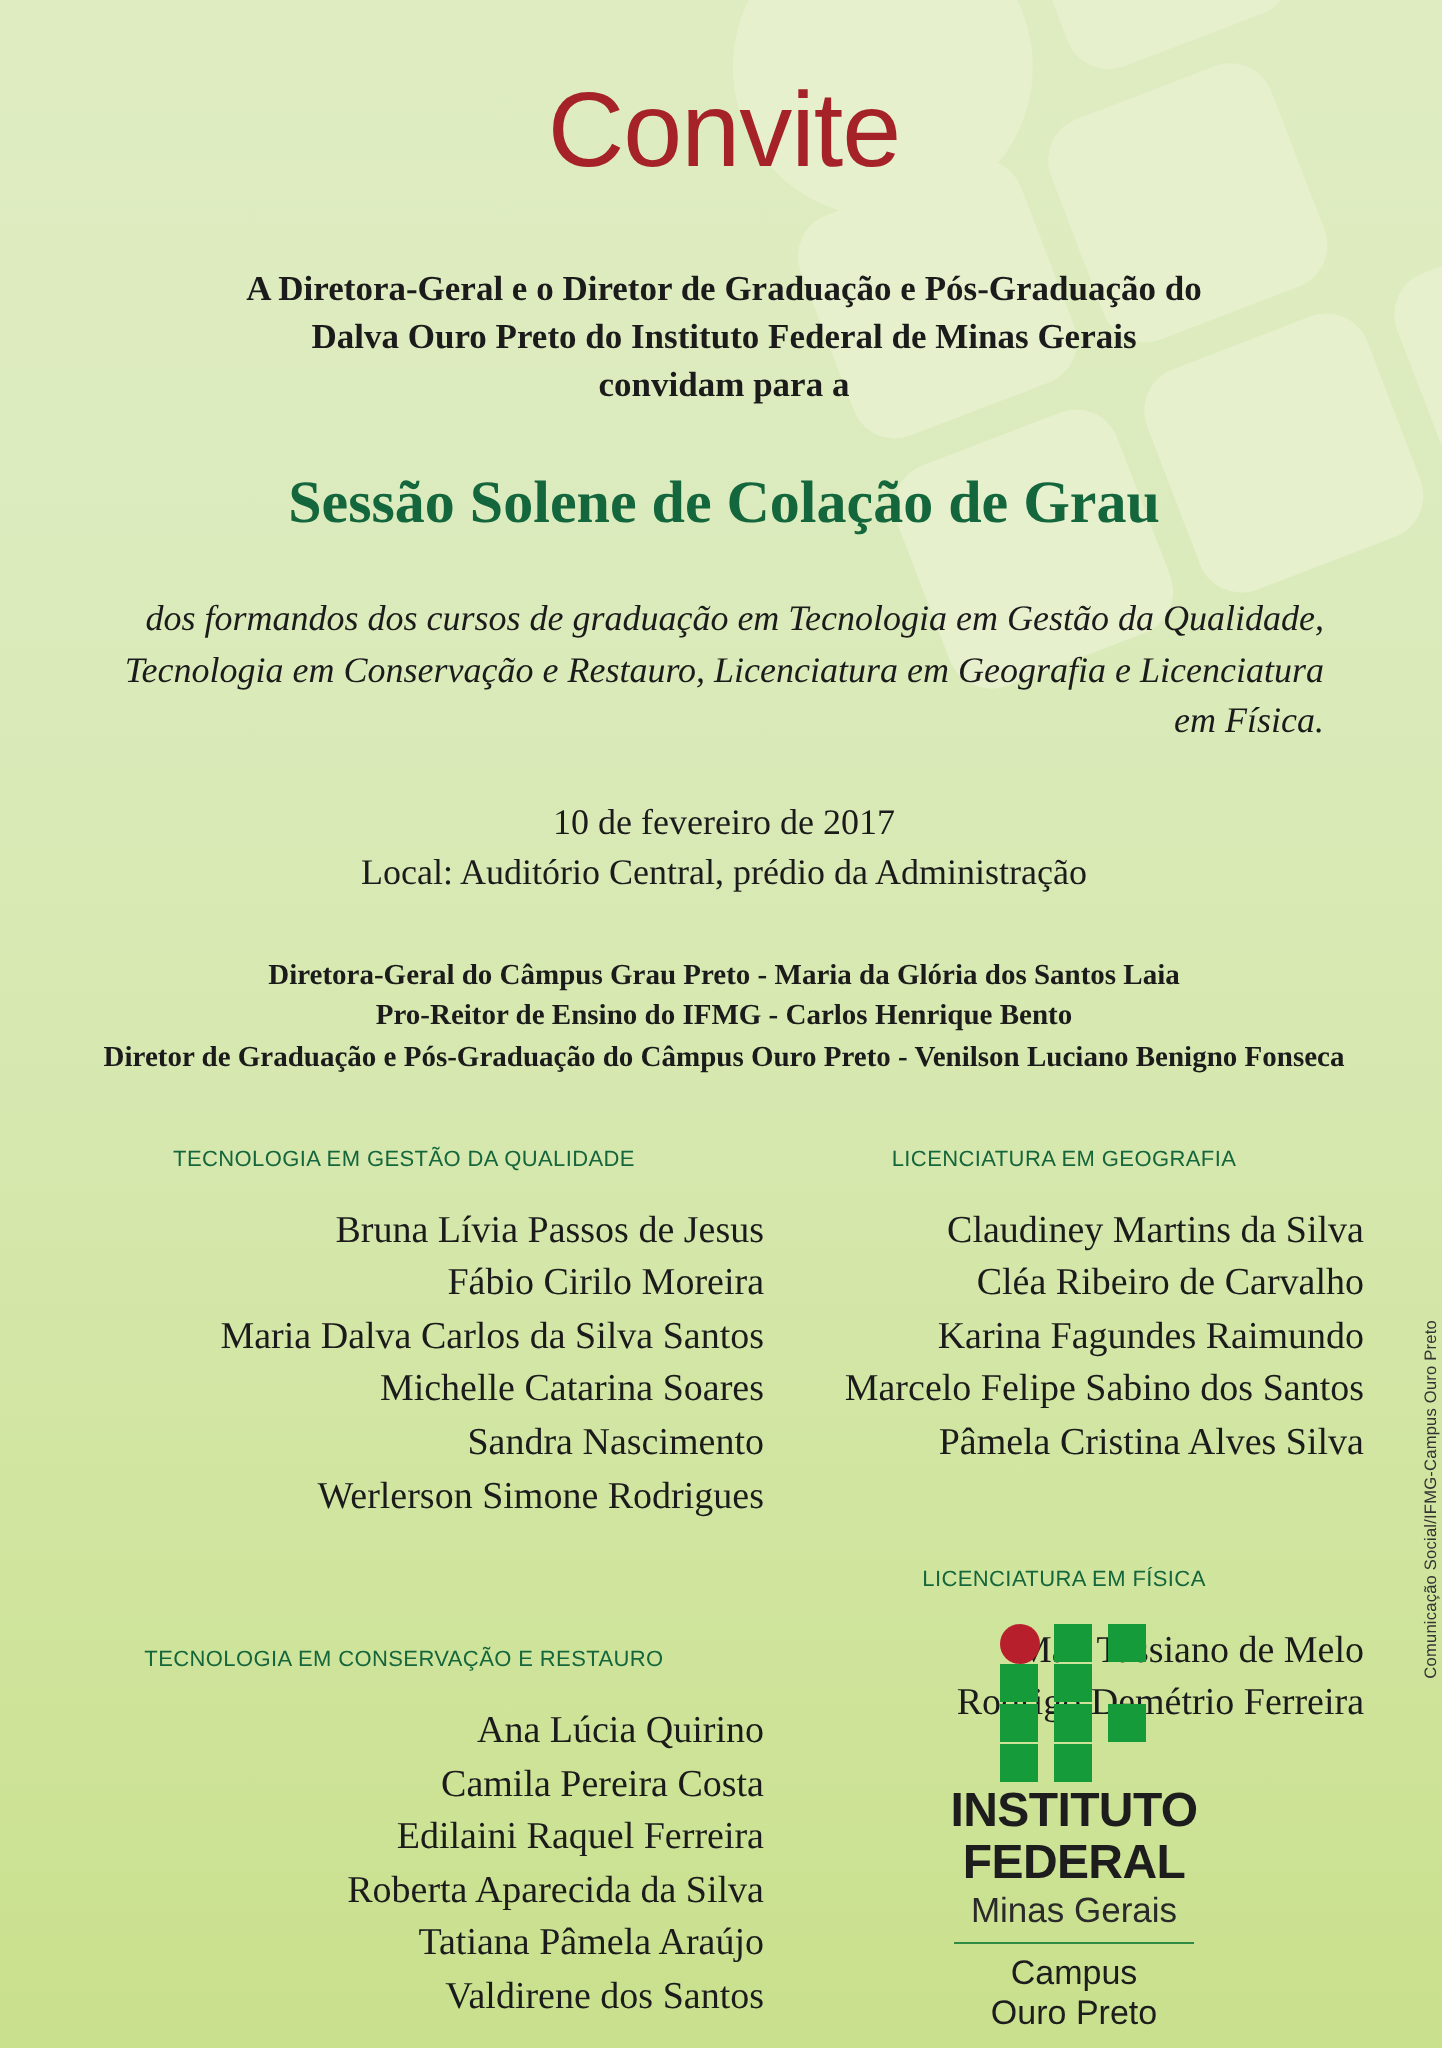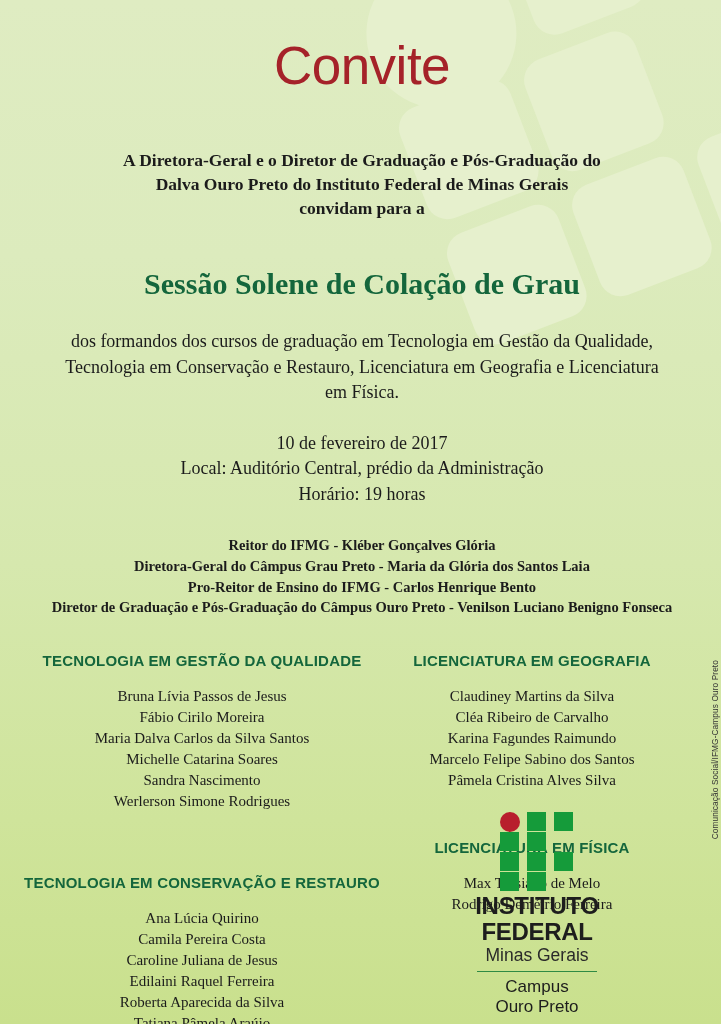--- a/index.html
+++ b/index.html
@@ -60,43 +60,44 @@
     margin: 0;
     padding-top: 38px;
     line-height: 1.05;
   }
 
   .intro {
     text-align: center;
     color: #1b1b1b;
     font-size: 17.5px;
     line-height: 1.38;
-    margin: 16px;
+    margin: 0;
     padding-top: 38px;
     font-weight: 600;
   }
 
   .event-title {
     text-align: center;
     color: #14663c;
     font-size: 30px;
     font-weight: 700;
     margin: 0;
     padding-top: 30px;
     line-height: 1.2;
   }
 
   .courses {
-    text-align: center;
+    text-align: right;
     color: #1b1b1b;
     font-size: 18px;
     line-height: 1.42;
     margin: 0 auto;
     padding-top: 27px;
     width: 600px;
+    font-style: italic;
   }
 
   .when {
     text-align: center;
     color: #1b1b1b;
     font-size: 18px;
     line-height: 1.42;
     margin: 0;
     padding-top: 25px;
   }
@@ -121,32 +122,33 @@
   .col { position: absolute; }
   .col-left  { left: 22px;  width: 360px; }
   .col-right { left: 382px; width: 300px; }
 
   .group { text-align: center; }
   .group + .group { margin-top: 0; }
 
   .group-head {
     color: #14663c;
     font-family: "Liberation Sans", "DejaVu Sans", sans-serif;
-    font-size: 15px;
-    font-weight: 700;
+    font-size: 11px;
+    font-weight: 400;
     letter-spacing: 0.2px;
     margin: 0;
   }
   .group-names {
     margin: 0;
     padding: 17px 0 0 0;
     list-style: none;
     color: #1b1b1b;
-    font-size: 15px;
+    font-size: 19px;
     line-height: 1.40;
+    text-align: right;
   }
   .group-names li { margin: 0; }
 
   
   #logo {
     position: absolute;
     left: 457px;
     top: 812px;
     width: 160px;
     text-align: center;
@@ -243,25 +245,23 @@
       <div>convidam para a</div>
     </div>
 
     <h2 class="event-title">Sessão Solene de Colação de Grau</h2>
 
     <p class="courses">dos formandos dos cursos de graduação em Tecnologia em Gestão da Qualidade, Tecnologia em Conservação e Restauro, Licenciatura em Geografia e Licenciatura em Física.</p>
 
     <div class="when">
       <div>10 de fevereiro de 2017</div>
       <div>Local: Auditório Central, prédio da Administração</div>
-      <div>Horário: 19 horas</div>
     </div>
 
     <div class="authorities">
-      <div>Reitor do IFMG - Kléber Gonçalves Glória</div>
       <div>Diretora-Geral do Câmpus Grau Preto - Maria da Glória dos Santos Laia</div>
       <div>Pro-Reitor de Ensino do IFMG - Carlos Henrique Bento</div>
       <div>Diretor de Graduação e Pós-Graduação do Câmpus Ouro Preto - Venilson Luciano Benigno Fonseca</div>
     </div>
 
     <div id="columns">
 
       <div class="col col-left">
         <div class="group" style="margin-top:0;">
           <div class="group-head">TECNOLOGIA EM GESTÃO DA QUALIDADE</div>
@@ -273,21 +273,20 @@
             <li>Sandra Nascimento</li>
             <li>Werlerson Simone Rodrigues</li>
           </ul>
         </div>
 
         <div class="group" style="margin-top:62px;">
           <div class="group-head">TECNOLOGIA EM CONSERVAÇÃO E RESTAURO</div>
           <ul class="group-names">
             <li>Ana Lúcia Quirino</li>
             <li>Camila Pereira Costa</li>
-            <li>Caroline Juliana de Jesus</li>
             <li>Edilaini Raquel Ferreira</li>
             <li>Roberta Aparecida da Silva</li>
             <li>Tatiana Pâmela Araújo</li>
             <li>Valdirene dos Santos</li>
 
           </ul>
         </div>
       </div>
 
       <div class="col col-right">

